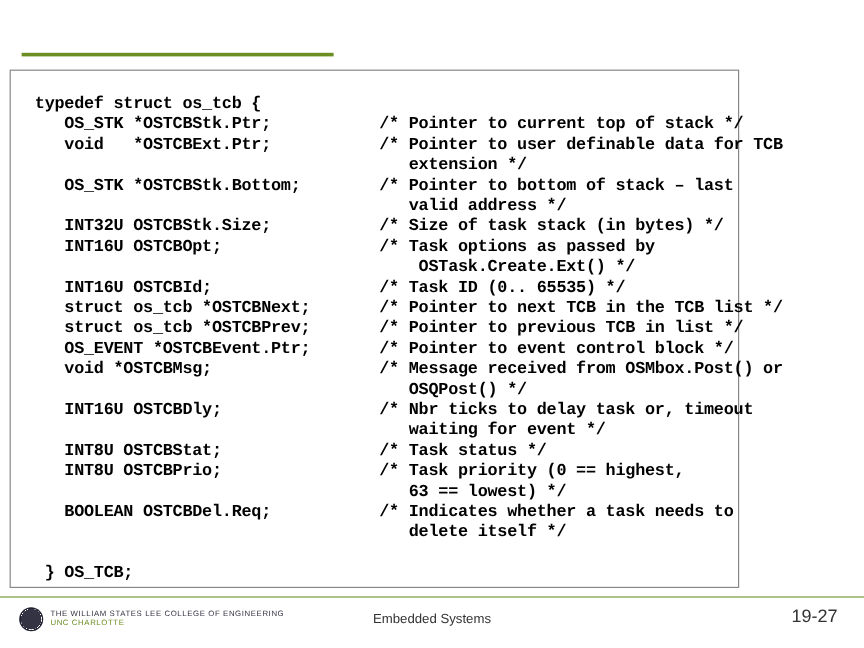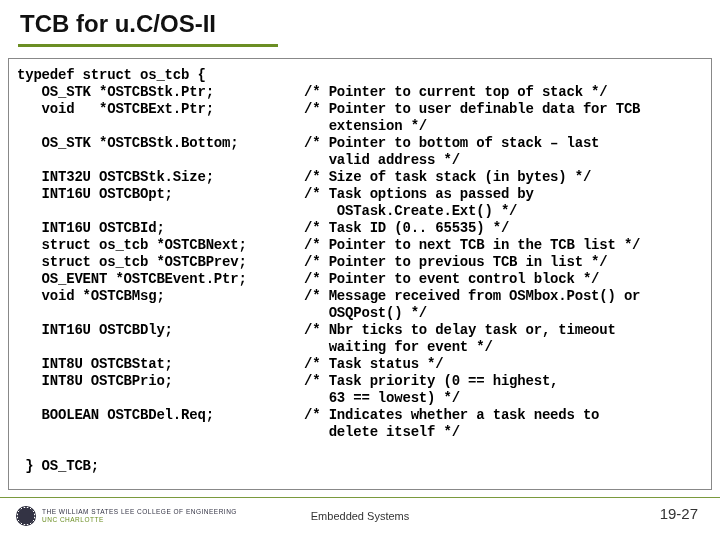--- a/index.html
+++ b/index.html
@@ -29,23 +29,23 @@
     top: 44px;
     left: 18px;
     width: 260px;
     height: 3px;
     background: #6b8e23;
   }
   .code-wrap {
     position: absolute;
     top: 58px;
     left: 8px;
-    width: 704px;
+    width: 608px;
     height: 432px;
-    padding: 8px;
+    padding: 20px;
     border: 1px solid #888;
     box-sizing: border-box;
   }
   pre.code {
     margin: 0;
     font-family: "Courier New", Courier, monospace;
     font-weight: bold;
     font-size: 14px;
     line-height: 17px;
     white-space: pre;
@@ -101,21 +101,20 @@
     right: 22px;
     font-size: 15px;
     color: #333;
   }
 </style>
 </head>
 <body>
 
 <div class="slide">
 
-  <div class="title">TCB for u.C/OS-II</div>
   <div class="title-rule"></div>
 
   <div class="code-wrap">
     <pre class="code">typedef struct os_tcb {
    OS_STK *OSTCBStk.Ptr;           /* Pointer to current top of stack */
    void   *OSTCBExt.Ptr;           /* Pointer to user definable data for TCB
                                       extension */
    OS_STK *OSTCBStk.Bottom;        /* Pointer to bottom of stack – last
                                       valid address */
    INT32U OSTCBStk.Size;           /* Size of task stack (in bytes) */

